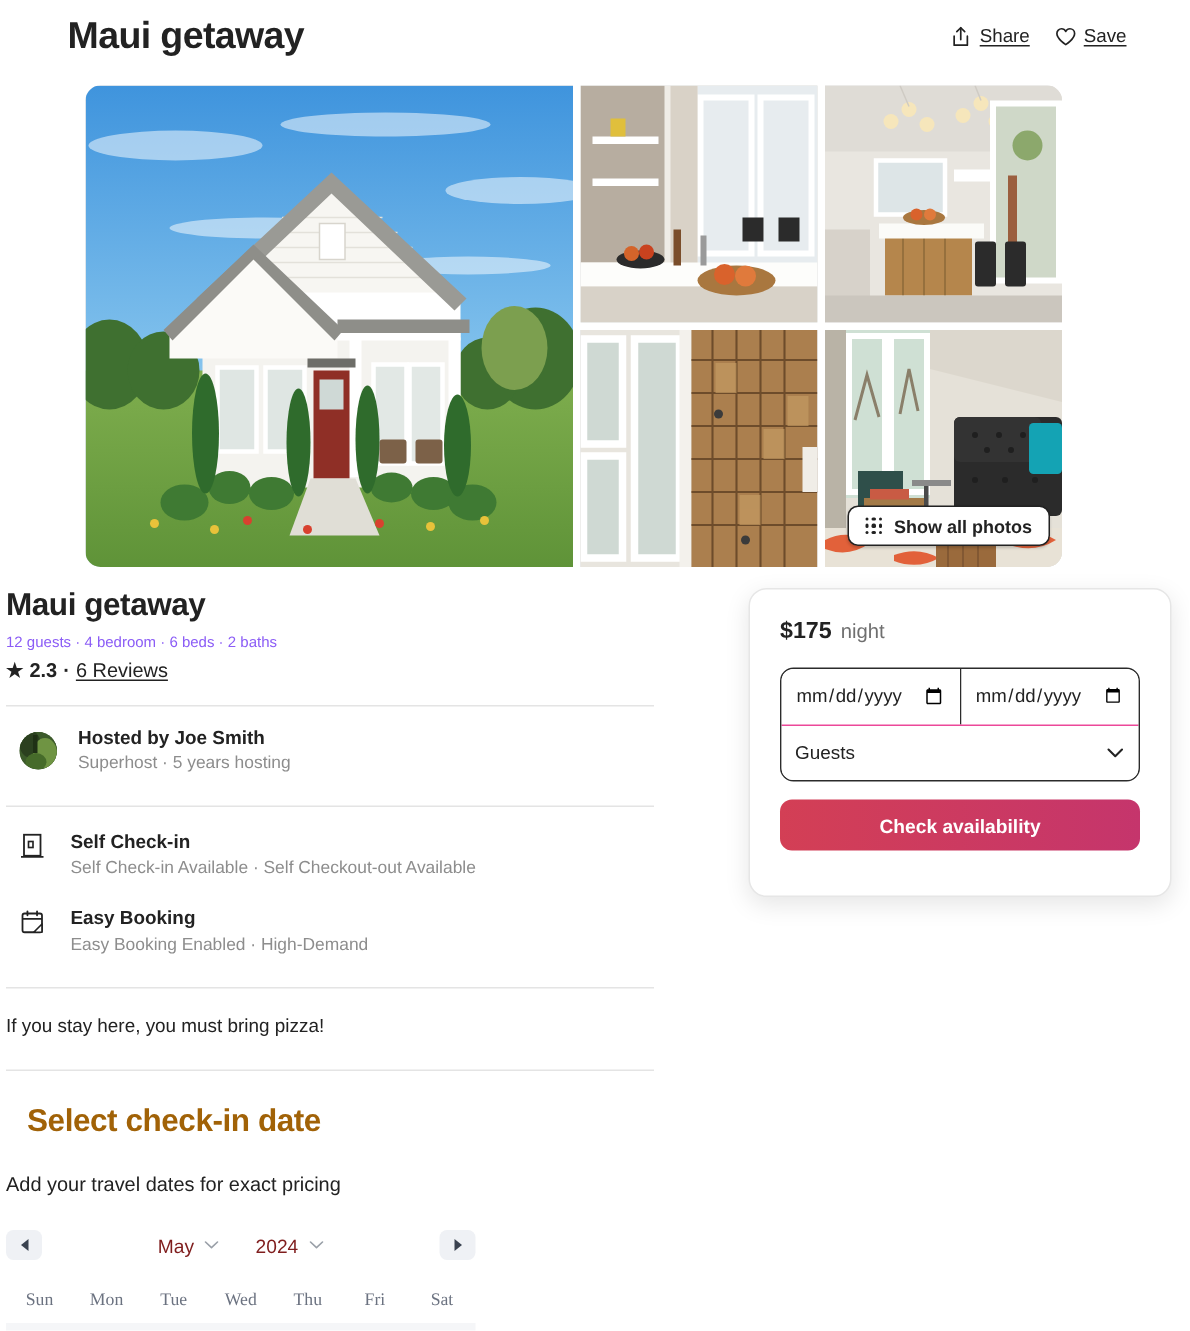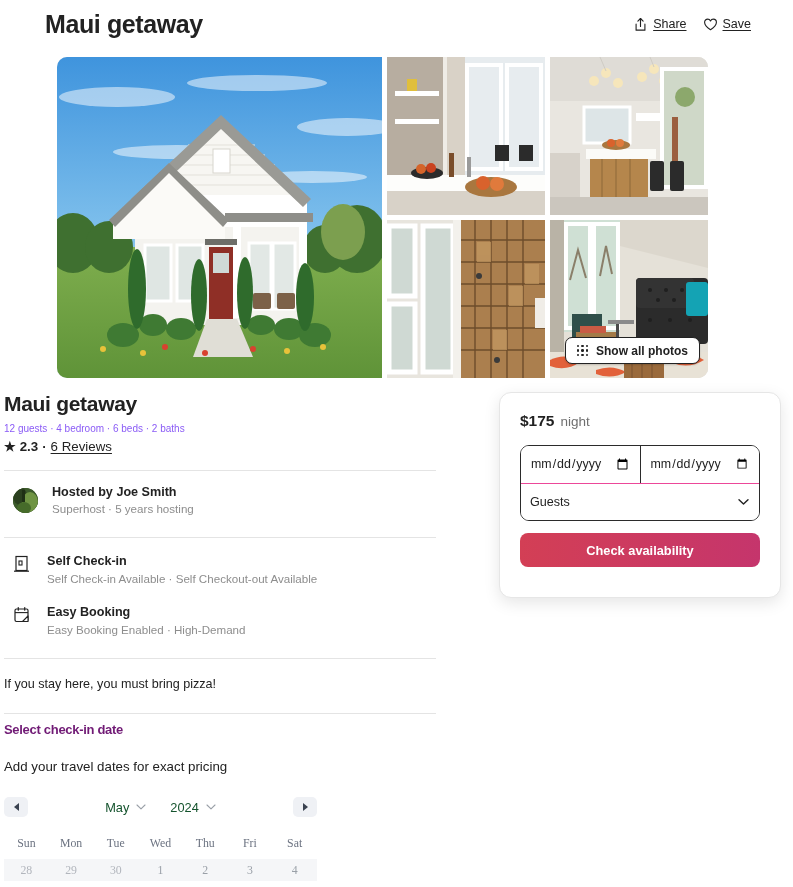--- a/index.html
+++ b/index.html
@@ -115,35 +115,35 @@
   }
   .check-btn {
     margin-top: 12px; width:100%; height:34px; border:none; border-radius:8px;
     background: linear-gradient(90deg, #d33f55 0%, #c5356c 100%);
     color:#fff; font-size:12.8px; font-weight:bold;
     font-family:"Liberation Sans", sans-serif; cursor:pointer;
   }
 
   
   .checkin-section { position:absolute; left:4px; top:722px; width: 440px; }
-  .checkin-title { font-size:13px; font-weight:bold; letter-spacing:-0.3px; color:#701a75; margin:0; }
+  .checkin-title { font-size:21px; font-weight:bold; letter-spacing:-0.3px; color:#a16207; margin:14px; }
   .checkin-sub { font-size:13.3px; color:#222; margin-top: 22px; }
 
   .cal { margin-top: 22px; width: 313px; }
   .cal-nav { display:flex; align-items:center; height:22px; }
   .nav-btn {
     width:24px; height:20px; border-radius:5px; background:#eff1f5; border:none;
     display:flex; align-items:center; justify-content:center; cursor:pointer; flex:none;
   }
   .nav-btn .tri { width:0; height:0; border-top:4px solid transparent; border-bottom:4px solid transparent; }
   .nav-btn.prev .tri { border-right:5px solid #3a4250; }
   .nav-btn.next .tri { border-left:5px solid #3a4250; }
   .cal-selects { flex:1; display:flex; align-items:center; justify-content:center; gap: 24px; }
   .cal-sel-wrap { position:relative; display:flex; align-items:center; gap:7px; cursor:pointer; }
-  .cal-sel-label { font-size:12.8px; color:#14532d; }
+  .cal-sel-label { font-size:12.8px; color:#7f1d1d; }
   .chev-sm { width:10px; height:6px; }
 
   .cal-weekdays { display:grid; grid-template-columns: repeat(7, 1fr); margin-top: 18px; }
   .wd {
     text-align:center; font-family:"Liberation Serif", serif;
     font-size:11.8px; color:#6b7280;
   }
   .cal-week {
     display:grid; grid-template-columns: repeat(7, 1fr);
     background:#f5f6f8; margin-top: 8px; height: 22px; align-items:center;

